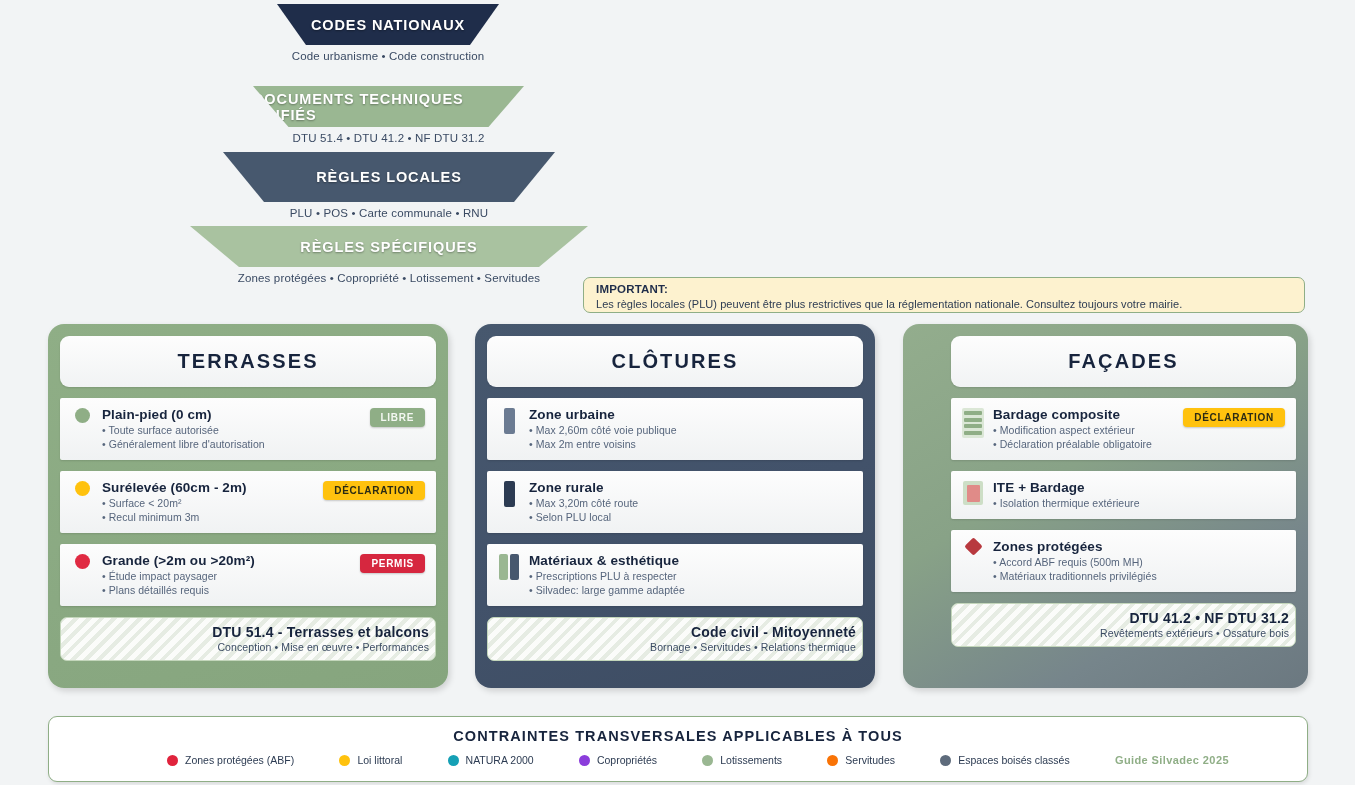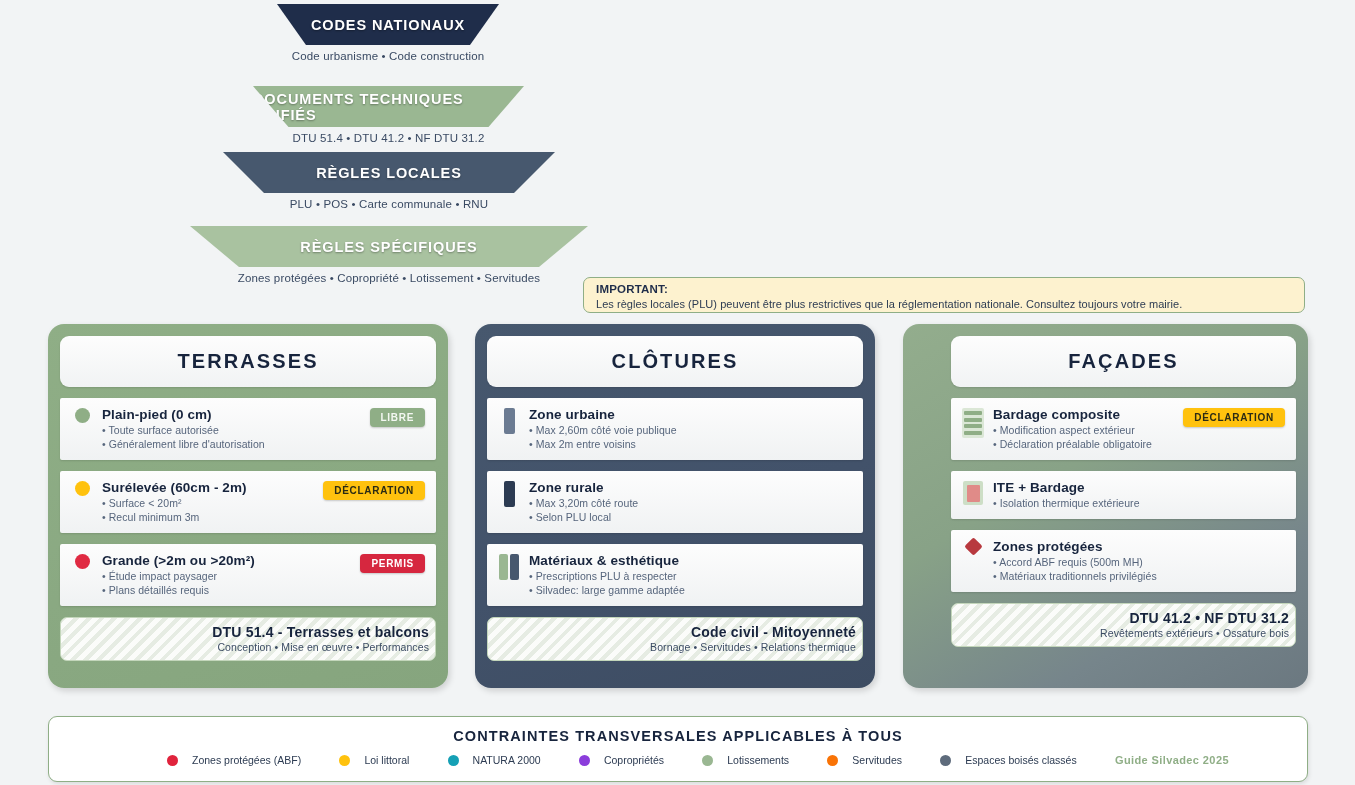--- a/index.html
+++ b/index.html
@@ -115,42 +115,42 @@
     box-shadow:1px 2px 4px rgba(0,0,0,.10);
   }
   #legend .lg-title{
     text-align:center;font-size:14.5px;font-weight:bold;letter-spacing:1.1px;
     color:#17243d;margin-top:11px;
   }
   #legend .lg-items{
     display:flex;align-items:center;margin-top:10px;padding:0 78px 0 118px;
     justify-content:space-between;
   }
-  .lg-it{display:flex;align-items:center;gap:14px;font-size:10.5px;color:#2c3b52;white-space:nowrap;}
+  .lg-it{display:flex;align-items:center;gap:7px;font-size:10.5px;color:#2c3b52;white-space:nowrap;}
   .lg-it .dot{width:11px;height:11px;}
   #legend .lg-credit{font-size:11px;font-weight:bold;color:#8fae86;letter-spacing:.4px;white-space:nowrap;}
 </style>
 </head>
 <body>
 
 <div id="funnel">
     <div class="fn-row" style="left: 277px; top: 4px; width: 222px;">
       <div class="fn-band" style="width: 222px; height: 41px; background: rgb(31, 45, 74); font-size: 14.5px; clip-path: polygon(0px 0px, 100% 0px, 86.94% 100%, 13.06% 100%);">
         <span>CODES NATIONAUX</span>
       </div>
       <div class="fn-sub">Code urbanisme • Code construction</div>
     </div>
     <div class="fn-row" style="left: 253px; top: 86px; width: 271px;">
       <div class="fn-band" style="width: 271px; height: 41px; background: rgb(154, 183, 146); font-size: 14.5px; clip-path: polygon(0px 0px, 100% 0px, 86.9% 100%, 13.1% 100%);">
         <span>DOCUMENTS TECHNIQUES UNIFIÉS</span>
       </div>
       <div class="fn-sub">DTU 51.4 • DTU 41.2 • NF DTU 31.2</div>
     </div>
     <div class="fn-row" style="left: 223px; top: 152px; width: 332px;">
-      <div class="fn-band" style="width: 332px; height: 41px; background: rgb(71, 88, 110); font-size: 14.5px; clip-path: polygon(0px 0px, 100% 0px, 87.65% 100%, 12.35% 100%);">
+      <div class="fn-band" style="width: 332px; height: 50px; background: rgb(71, 88, 110); font-size: 14.5px; clip-path: polygon(0px 0px, 100% 0px, 87.65% 100%, 12.35% 100%);">
         <span>RÈGLES LOCALES</span>
       </div>
       <div class="fn-sub">PLU • POS • Carte communale • RNU</div>
     </div>
     <div class="fn-row" style="left: 190px; top: 226px; width: 398px;">
       <div class="fn-band" style="width: 398px; height: 41px; background: rgb(169, 194, 160); font-size: 14.5px; clip-path: polygon(0px 0px, 100% 0px, 87.69% 100%, 12.31% 100%);">
         <span>RÈGLES SPÉCIFIQUES</span>
       </div>
       <div class="fn-sub">Zones protégées • Copropriété • Lotissement • Servitudes</div>
     </div>

